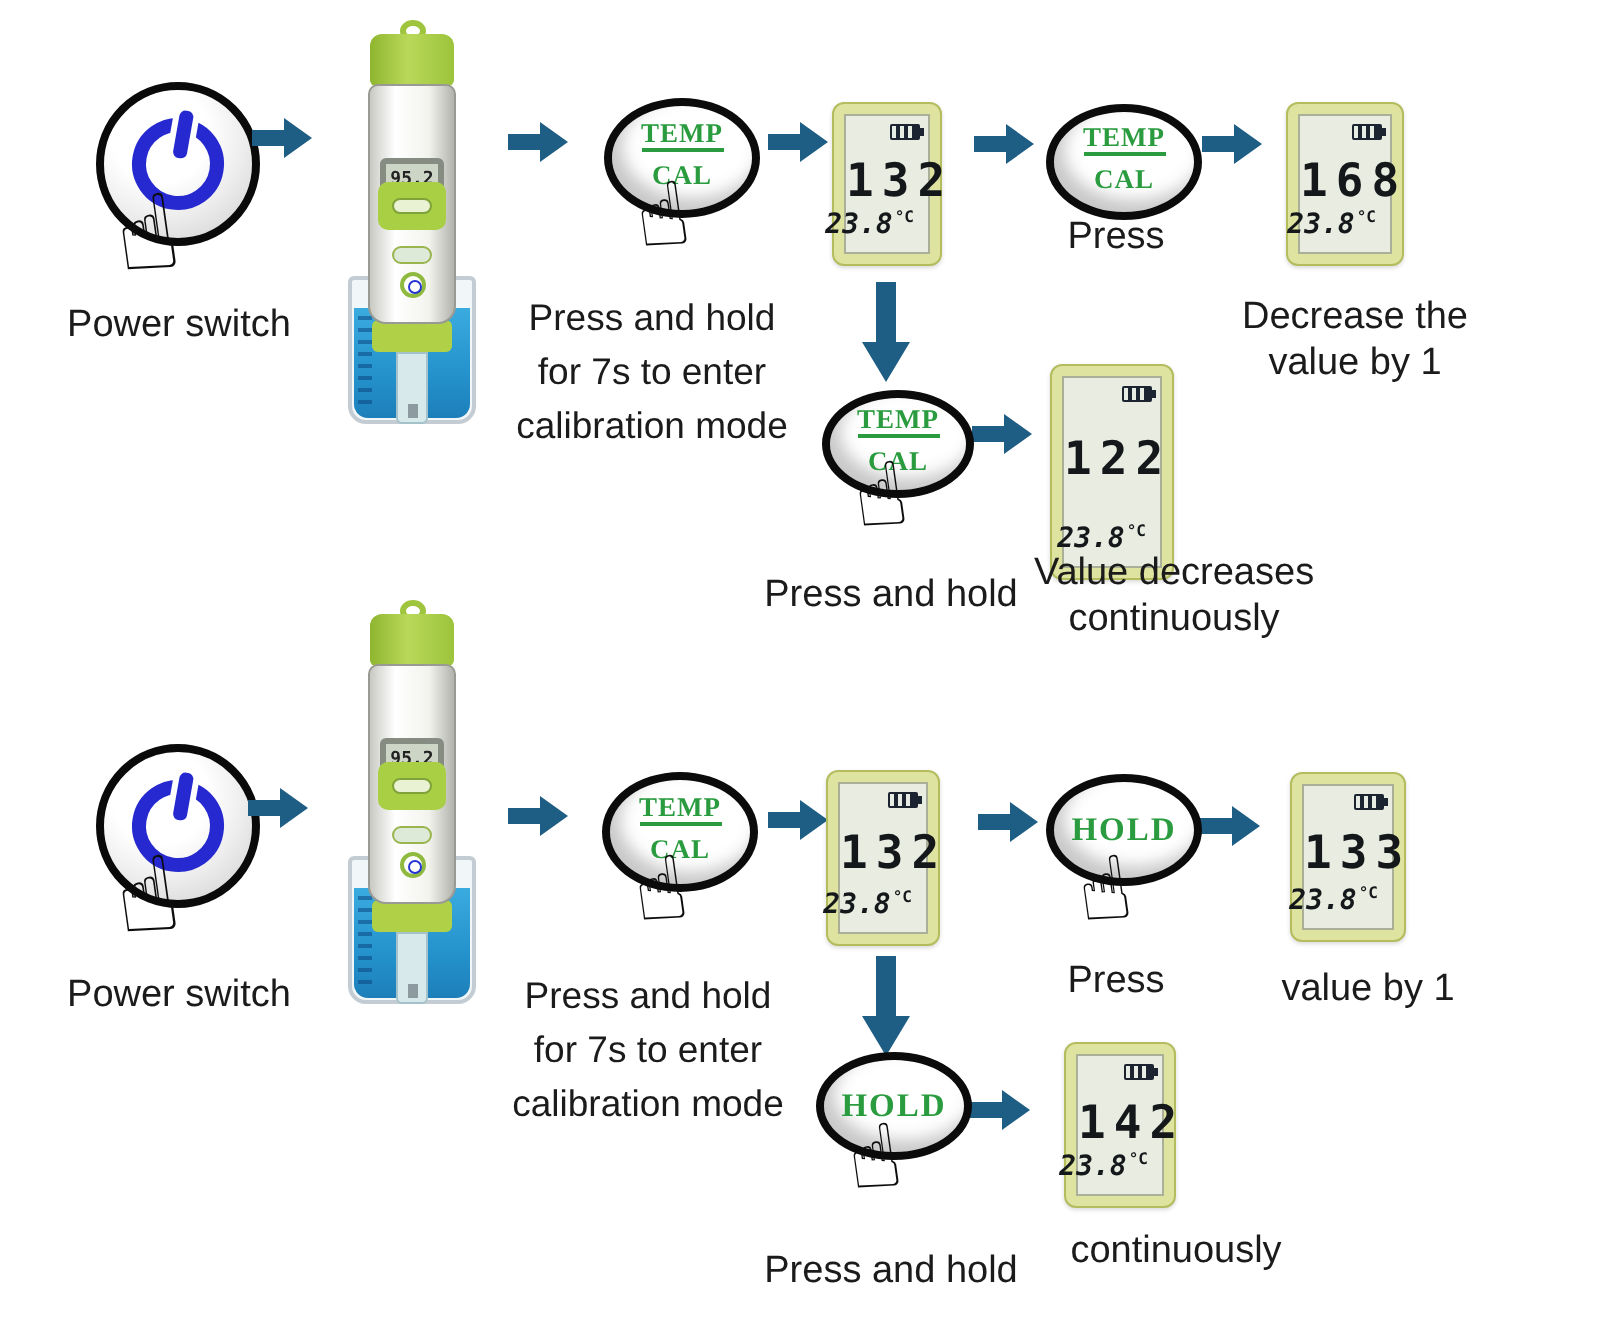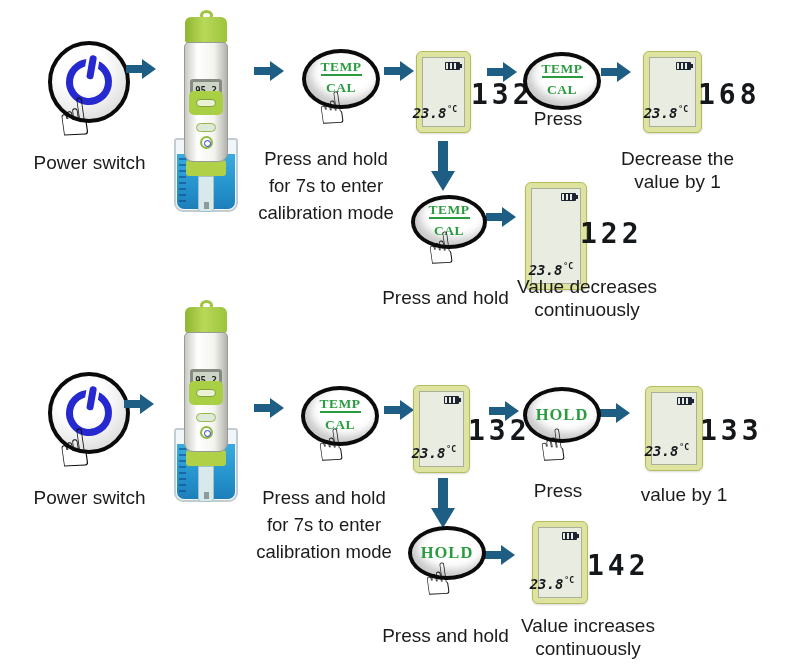--- a/index.html
+++ b/index.html
@@ -40,22 +40,22 @@
   
   .lcd{background:#dfe3a0;border:1px solid #b4bd5e;border-radius:6px;padding:5px;
     box-sizing:border-box;box-shadow:0 1px 2px rgba(0,0,0,.15);}
   .lcd-screen{position:relative;width:100%;height:100%;background:#e9ece1;
     border:1px solid #a9af98;box-sizing:border-box;}
   .battery{position:absolute;top:4px;right:4px;width:15px;height:8px;background:#1b2430;border-radius:1px;}
   .battery::before{content:'';position:absolute;top:1px;left:1px;right:3px;bottom:1px;
     background:repeating-linear-gradient(90deg,#e8ede4 0 2px,#1b2430 2px 4px);}
   .battery::after{content:'';position:absolute;right:-2px;top:2px;width:2px;height:4px;background:#1b2430;}
   .lcd-value{position:absolute;top:30%;left:0;width:100%;text-align:center;
-    font-family:"DejaVu Sans Mono",monospace;font-weight:700;font-size:28px;
-    letter-spacing:4px;color:#15181b;margin-left:48px;}
+    font-family:"DejaVu Sans Mono",monospace;font-weight:700;font-size:23px;
+    letter-spacing:4px;color:#15181b;}
   .lcd-temp{position:absolute;bottom:5px;right:7px;font-family:"DejaVu Sans Mono",monospace;
     font-style:italic;font-weight:700;font-size:14px;color:#15181b;}
   .lcd-temp .unit{font-size:8px;vertical-align:super;font-style:normal;margin-left:1px;}
 
   
   .cap{text-align:center;font-size:19px;line-height:23px;color:#1b1b1b;}
   .cap.l3{line-height:27px;font-size:18.5px;}
 
   
   .meter{width:70px;height:202px;}
@@ -314,18 +314,17 @@
       </svg>
 
     <div class="abs lcd" style="left:532px;top:521px;width:56px;height:83px;">
       <div class="lcd-screen">
           <div class="battery"></div>
         <div class="lcd-value">142</div>
         <div class="lcd-temp"><span>23.8</span><span class="unit">°C</span></div>
       </div>
     </div>
     <div class="abs cap" style="left:503px;top:614px;width:170px;">
-      <div>Value increases</div>
         <div>continuously</div>
     </div>
   </div>
 
 </div>
 
 </body></html>

